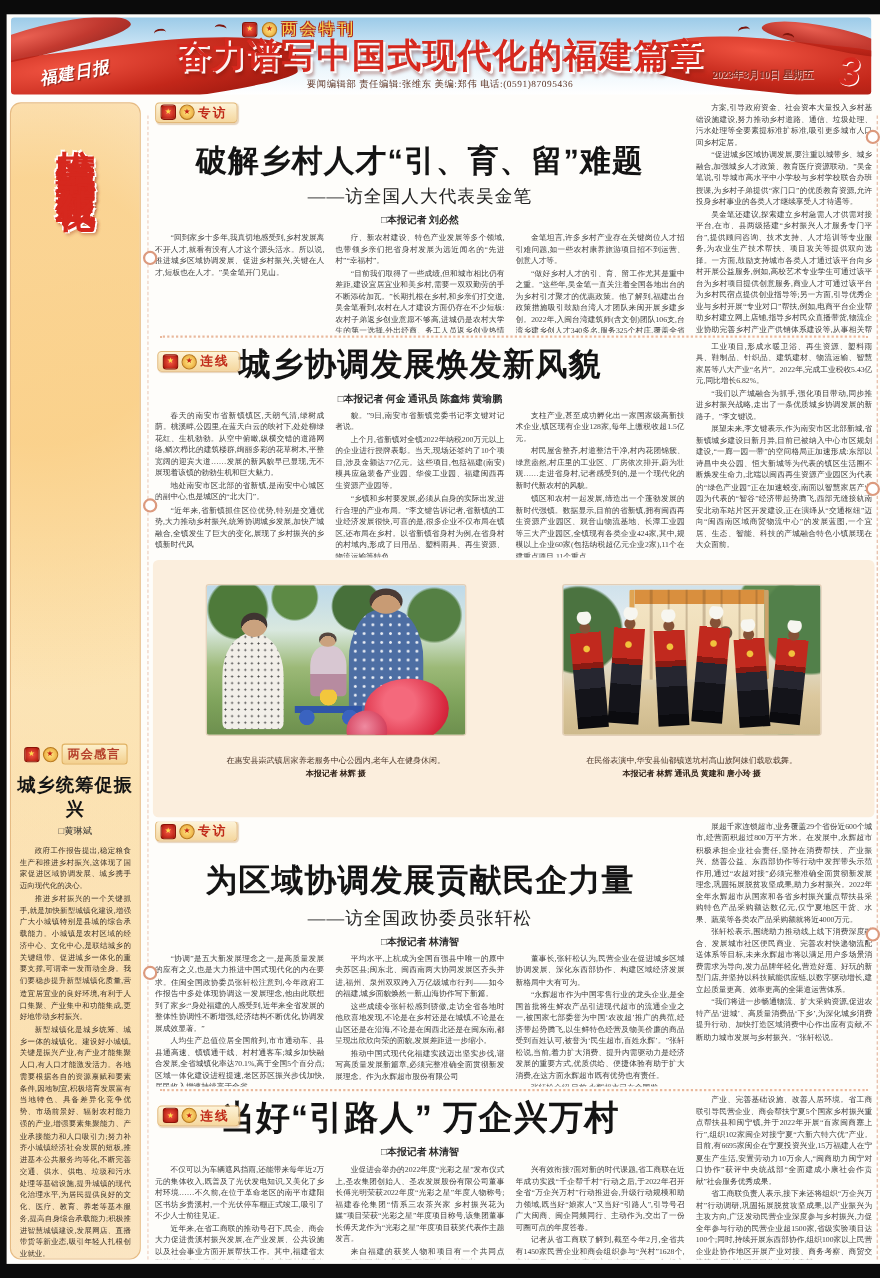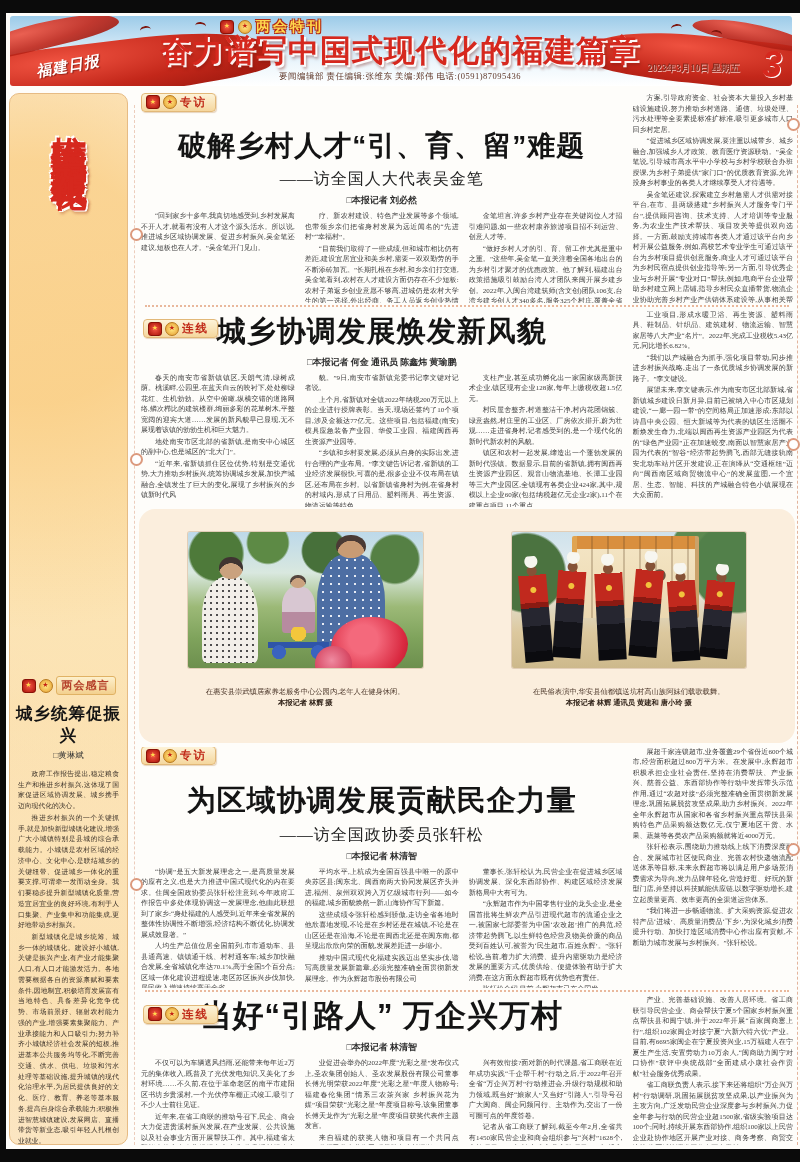--- a/index.html
+++ b/index.html
@@ -17,21 +17,21 @@
   .ribbon.rr2{right:-20px;top:8px;width:120px;height:20px;border-radius:70% 60% 50% 40%/90% 80% 40% 40%;transform:rotate(12deg);opacity:.9;}
   .bird{position:absolute;width:11px;height:6px;border-top:2px solid #7d150c;border-radius:50% 50% 0 0;}
   .bird.b1{left:130px;top:10px;transform:rotate(-8deg);}
   .bird.b2{left:185px;top:6px;transform:rotate(6deg);}
   .bird.b3{right:110px;top:8px;transform:rotate(-10deg);}
   .bird.b4{right:70px;top:14px;transform:rotate(8deg);}
   .masthead{position:absolute;left:26px;bottom:10px;color:#fff;font-style:italic;font-weight:bold;
             font-size:15px;transform:rotate(-10deg);letter-spacing:1px;text-shadow:1px 1px 1px rgba(90,10,5,.6);z-index:3;}
   .banner-center{position:absolute;left:150px;top:2px;width:480px;text-align:center;z-index:2;}
   .special-row{display:flex;align-items:center;justify-content:flex-start;gap:4px;margin-left:60px;height:17px;}
-  .special-label{color:#ffd94e;font-weight:700;font-size:14px;letter-spacing:3px;
+  .special-label{color:#ffd94e;font-weight:400;font-size:14px;letter-spacing:3px;
                  text-shadow:1px 1px 0 #b52a16,-1px -1px 0 #b52a16,1px -1px 0 #b52a16,-1px 1px 0 #b52a16;}
   .main-title{font-family:"Liberation Sans",sans-serif;font-weight:900;font-size:31px;line-height:1.05;
               color:#d6281e;letter-spacing:1px;white-space:nowrap;
               text-shadow:2px 2px 0 rgba(255,255,255,.95),3px 4px 3px rgba(110,20,10,.4);}
   .editorial{margin-top:3px;font-size:8.5px;color:#5d3526;letter-spacing:.5px;}
   .date-line{position:absolute;right:52px;bottom:11px;font-size:9.5px;font-weight:bold;color:#8c2a1c;z-index:3;
              text-shadow:.5px .5px 0 rgba(255,255,255,.7);}
   .page-no{position:absolute;right:10px;bottom:0px;font-family:"Liberation Sans",sans-serif;font-weight:900;
            font-style:italic;font-size:36px;color:#d6281e;z-index:3;text-shadow:1px 1px 0 #fff;}
 
@@ -81,21 +81,21 @@
   .art1 .headline{font-size:28px;}
   .art2 .headline{font-size:29px;margin-top:2px;}
   .art3 .headline{font-size:29px;}
   .art4 .headline{font-size:31px;margin-top:0;}
   .subtitle{text-align:center;font-size:16px;color:#222;margin-top:4px;letter-spacing:1px;}
   .byline{text-align:center;font-size:9px;font-weight:bold;color:#2e2e2e;margin-top:4px;}
   .art2 .badge-row,.art4 .badge-row{position:absolute;left:2px;top:10px;}
   .sep{border-top:2px dotted #e9b89c;margin:2px 8px 3px;}
 
   
-  .photo-panel{height:234px;background:#fbeedd;border-radius:16px;margin:2px 2px 4px;padding:7px 9px 4px;
+  .photo-panel{height:234px;background:#fbeedd;border-radius:5px;margin:2px 2px 4px;padding:7px 9px 4px;
                display:grid;grid-template-columns:1fr 1fr;grid-template-rows:168px auto;gap:3px 9px;box-sizing:border-box;}
   .photo{position:relative;border-radius:2px;overflow:hidden;box-shadow:0 0 0 1px rgba(150,110,70,.25);}
   .photo-left{background:
       radial-gradient(circle at 12% 16%,#4e7a3a 0 11%,rgba(0,0,0,0) 12%),
       radial-gradient(circle at 34% 8%,#5d8a45 0 10%,rgba(0,0,0,0) 11%),
       radial-gradient(circle at 58% 14%,#47703a 0 12%,rgba(0,0,0,0) 13%),
       radial-gradient(circle at 88% 20%,#558044 0 10%,rgba(0,0,0,0) 11%),
       linear-gradient(180deg,#bdd9ea 0%,#d9e8df 30%,#9cb977 55%,#7fa35c 78%,#6d8f4e 100%);}
   .figure{position:absolute;}
   .p1{left:6%;top:32%;width:24%;height:64%;border-radius:45% 45% 8% 8%;
@@ -211,21 +211,21 @@
                 <span class="emblem npc">★</span>
                 <span class="emblem cppcc">★</span>
                 <span class="badge-text">专访</span>
               </span>
             </div>
             <h1 class="headline">破解乡村人才“引、育、留”难题</h1>
             <div class="subtitle">——访全国人大代表吴金笔</div>
             <div class="byline">□本报记者 刘必然</div>
             <div class="cols">
               <div class="col paras">
-                  <p>“回到家乡十多年,我真切地感受到,乡村发展离不开人才,就看有没有人才这个源头活水。所以说,推进城乡区域协调发展、促进乡村振兴,吴金笔还建议,短板也在人才。”吴金笔开门见山。</p>
+                  <p>“回到家乡十多年,我真切地感受到,乡村发展离不开人才,就看有没有人才这个源头活水。所以说,推进城乡区域协调发展、促进乡村振兴,关键在人才,短板也在人才。”吴金笔开门见山。</p>
                 </div>
               <div class="col paras">
                   <p>疗、新农村建设、特色产业发展等多个领域,也带领乡亲们把省身村发展为远近闻名的“先进村”“幸福村”。</p>
                   <p>“目前我们取得了一些成绩,但和城市相比仍有差距,建设宜居宜业和美乡村,需要一双双勤劳的手不断添砖加瓦。”长期扎根在乡村,和乡亲们打交道,吴金笔看到,农村在人才建设方面仍存在不少短板:农村子弟返乡创业意愿不够高,进城仍是农村大学生的第一选择,外出经商、务工人员返乡创业热情也不够,缺少高水平的创业环境和项目是他们的最大顾虑。</p>
                 </div>
               <div class="col paras">
                   <p>金笔坦言,许多乡村产业存在关键岗位人才招引难问题,如一些农村康养旅游项目招不到运营、创意人才等。</p>
                   <p>“做好乡村人才的引、育、留工作尤其是重中之重。”这些年,吴金笔一直关注着全国各地出台的为乡村引才聚才的优惠政策。他了解到,福建出台政策措施吸引鼓励台湾人才团队来闽开展乡建乡创。2022年,入闽台湾建筑师(含文创)团队106支,台湾乡建乡创人才340多名,服务325个村庄,覆盖全省80%以上县(市、区),助推乡村环境整治、产业培育、品牌打造和村民培训。</p>
                 </div>
             </div>

